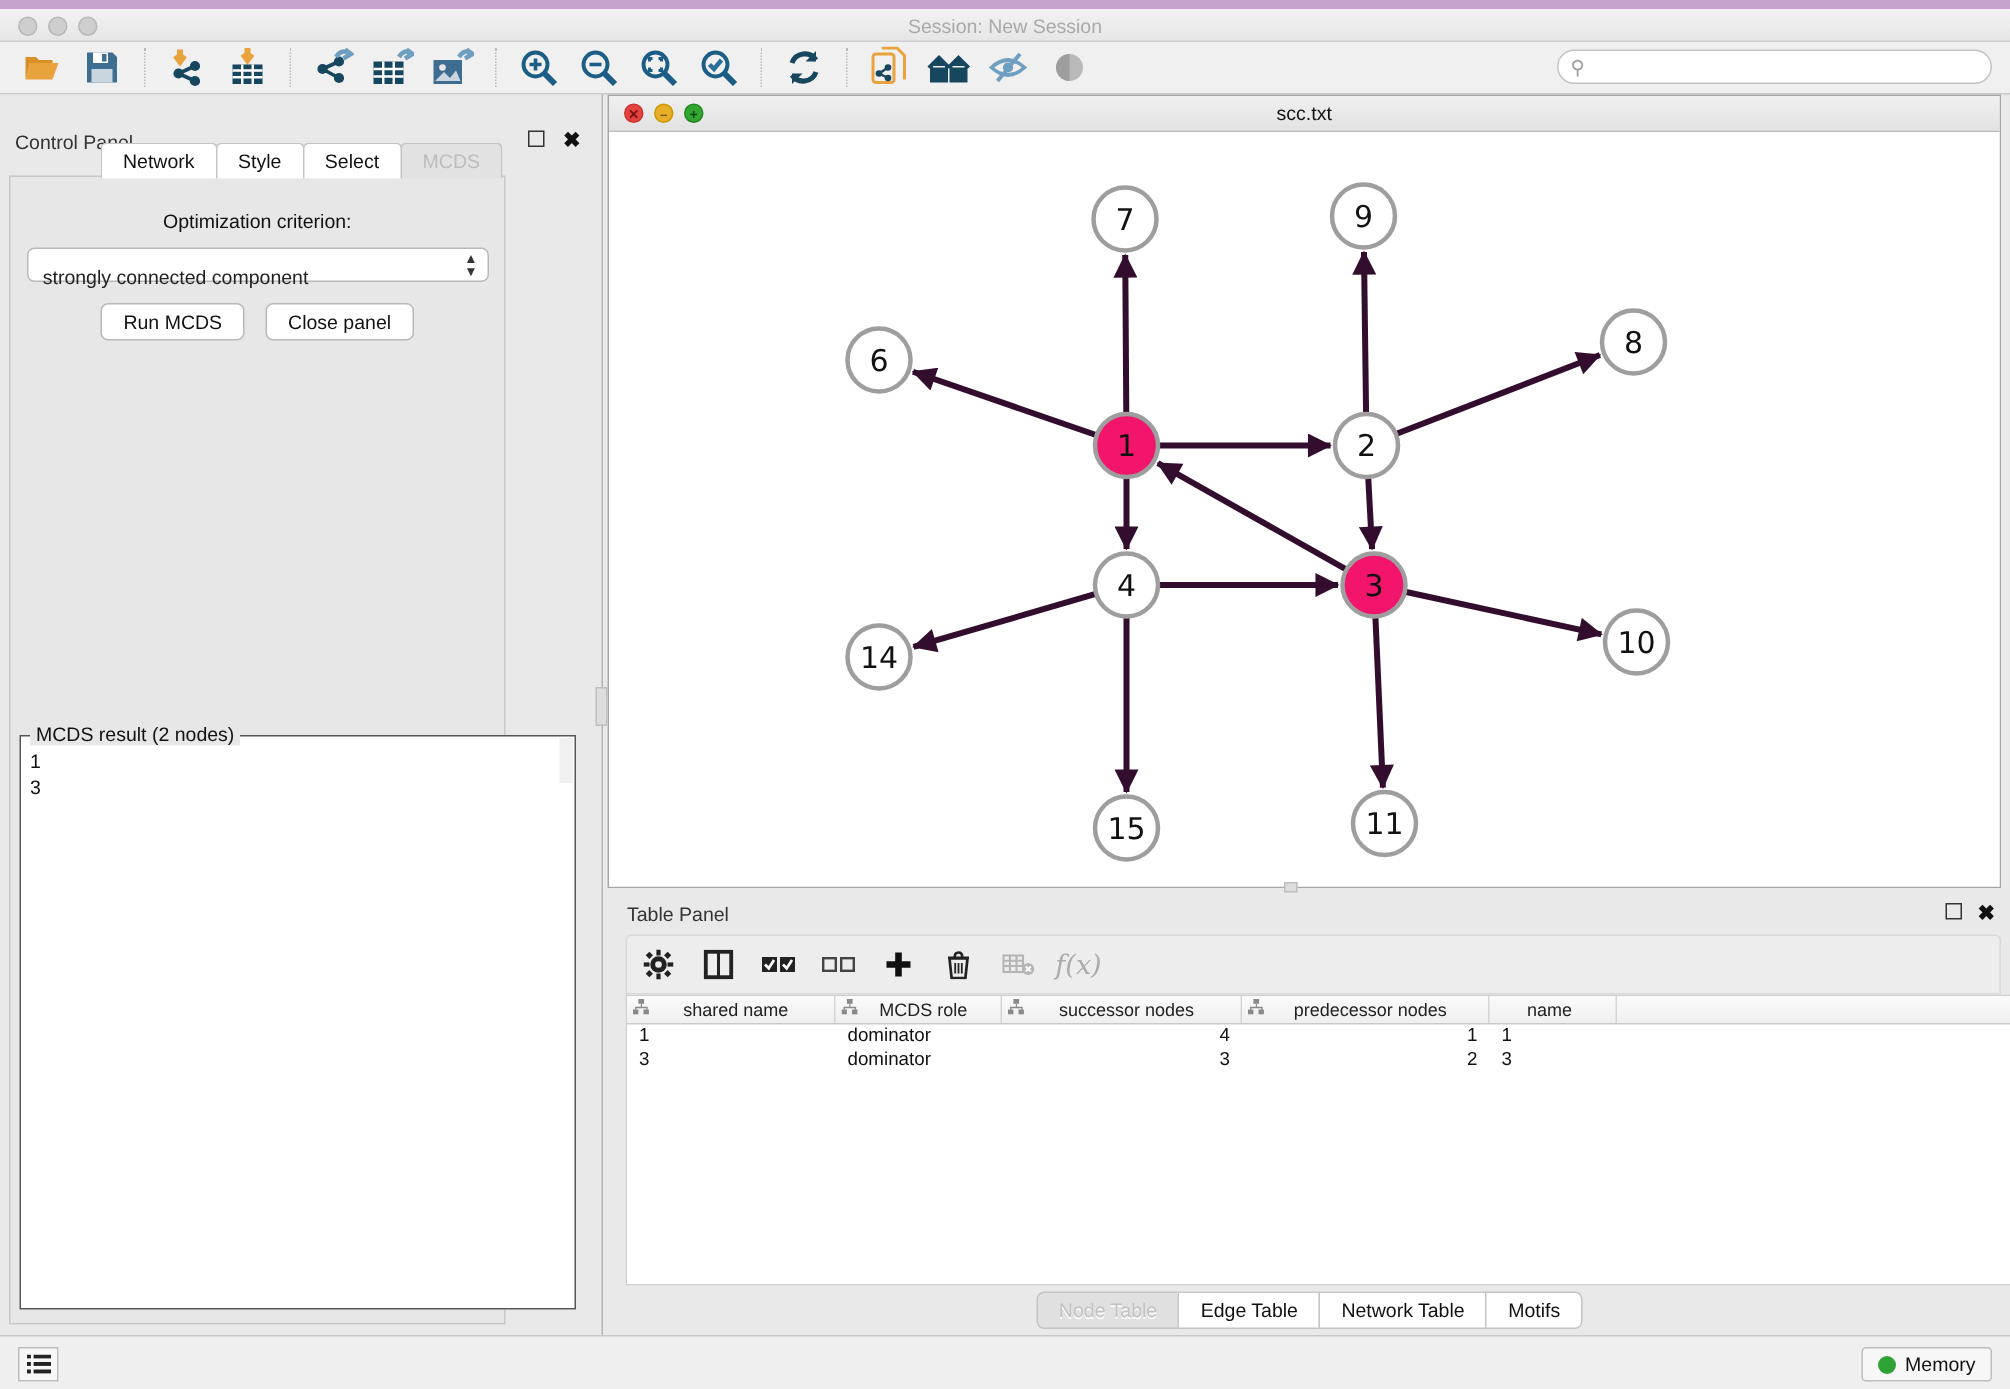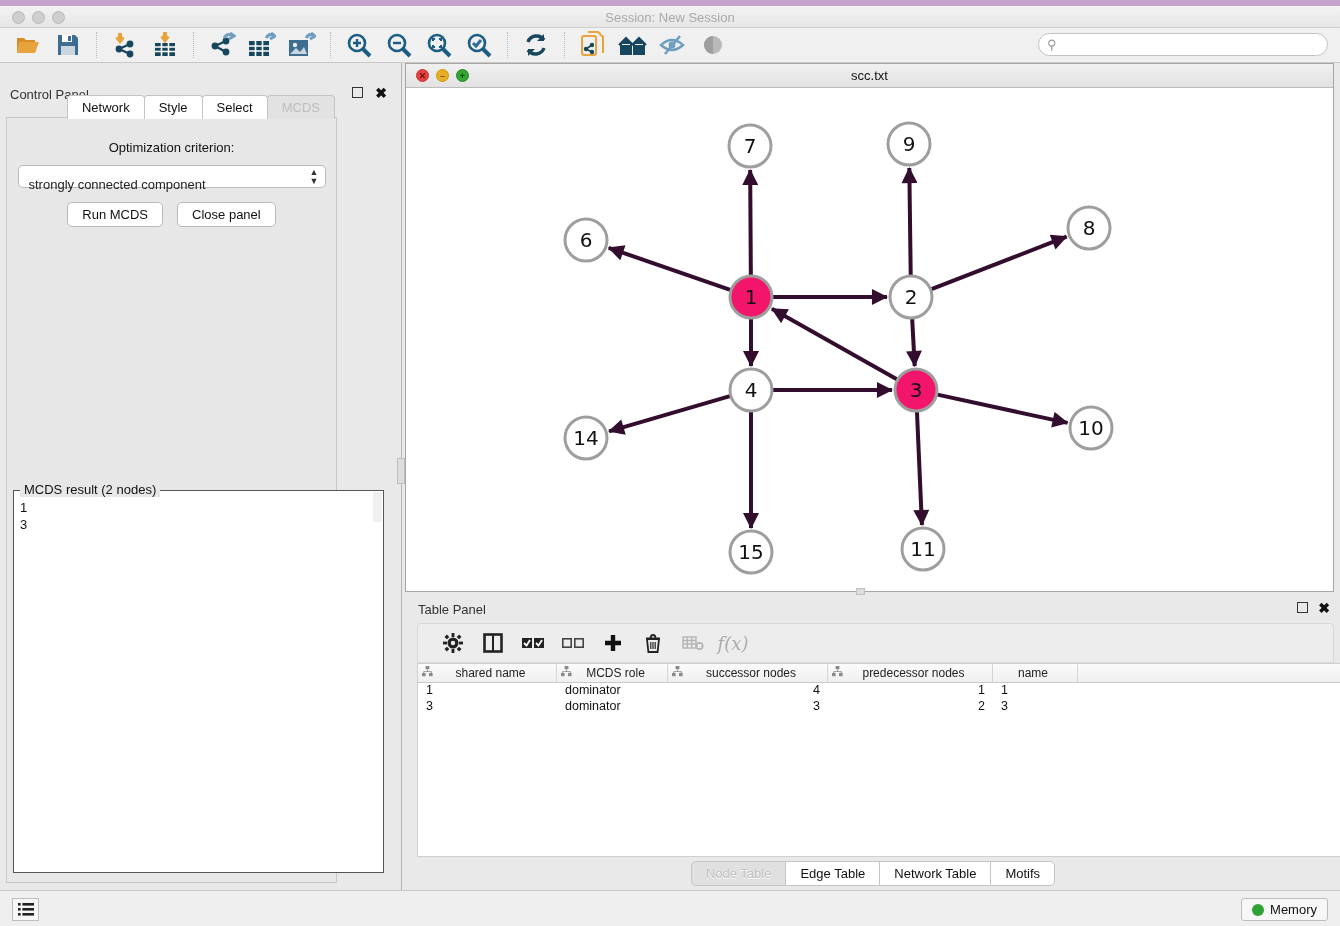--- a/index.html
+++ b/index.html
@@ -53,21 +53,21 @@
   .tl-yel { background:#E9AE27; border:1px solid #C90; color:#7A5A08; }
   .tl-grn { background:#32A532; border:1px solid #282; color:#0C4B0C; }
   .net-canvas { position:absolute; left:0; top:24px; width:927px; height:503px; background:#fff; }
   .h-grip { position:absolute; left:856px; top:588px; width:9px; height:7px; background:#DDD; border:1px solid #BFBFBF; z-index:5; }
 
   
   .tpanel { position:absolute; left:405px; top:595px; width:935px; height:295px; background:#E9E9E9; }
   .tp-title { position:absolute; left:13px; top:7px; font-size:13px; color:#333; }
   .tp-max { position:absolute; right:32px; top:7px; width:11px; height:11px; border:1.5px solid #333; }
   .tp-close { position:absolute; right:10px; top:5px; font-size:14px; font-weight:bold; color:#111; }
-  .tp-toolbar { position:absolute; left:12px; top:28px; width:917px; height:40px; background:#EDEDED; border:1px solid #D8D8D8; border-radius:4px 4px 0 0; display:flex; align-items:center; padding-left:22px; gap:14px; }
+  .tp-toolbar { position:absolute; left:12px; top:28px; width:917px; height:40px; background:#EDEDED; border:1px solid #D8D8D8; border-radius:4px 4px 0 0; display:flex; align-items:center; padding-left:8px; gap:14px; }
   .tp-tool { width:26px; height:26px; display:flex; align-items:center; justify-content:center; }
   .fx { font-family:"DejaVu Serif", serif; font-style:italic; font-size:18px; color:#ABABAB; }
   .tbl-wrap { position:absolute; left:12px; top:68px; width:1009px; height:194px; background:#fff; border:1px solid #CFCFCF; overflow:hidden; }
   .tbl-header { display:flex; height:19px; background:linear-gradient(#FBFBFB,#EFEFEF); border-bottom:1px solid #C9C9C9; }
   .th-cell { display:flex; align-items:center; border-right:1px solid #D5D5D5; font-size:12px; color:#222; padding-left:4px; position:relative; }
   .th-label { flex:1; text-align:center; padding-right:8px; }
   .tbl-row { display:flex; height:16px; font-size:12.5px; color:#111; }
   .td-cell { padding:0 8px; white-space:nowrap; overflow:hidden; }
   .tp-tabs-strip { position:absolute; left:0; top:262px; width:100%; height:33px; display:flex; justify-content:center; align-items:center; }
   .tp-tab { padding:4px 14px; background:#fff; border:1px solid #C4C4C4; margin-right:-1px; font-size:13px; color:#111; }

